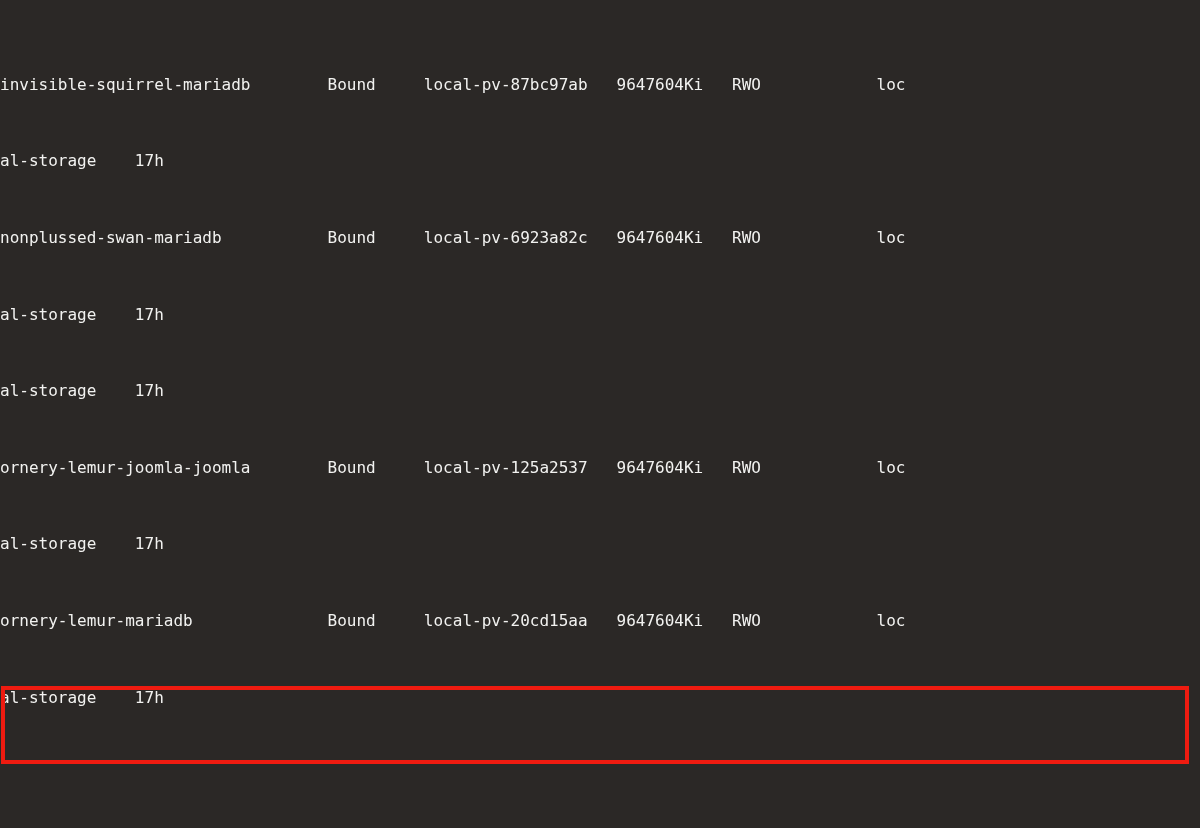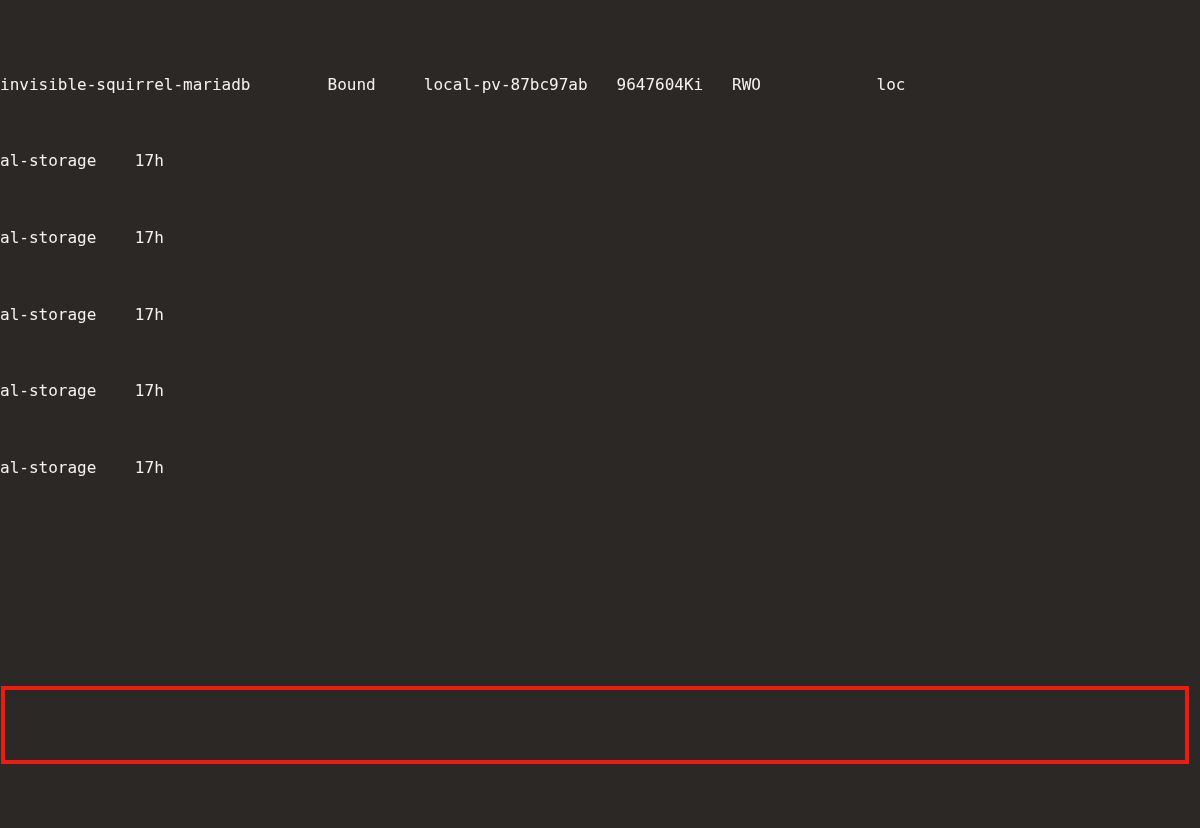--- a/index.html
+++ b/index.html
@@ -47,23 +47,26 @@
   }
 </style>
 </head>
 <body>
 
 <div id="terminal">
   <div id="screen">
 
     <span class="line">invisible-squirrel-mariadb        Bound     local-pv-87bc97ab   9647604Ki   RWO            loc</span>
     <span class="line">al-storage    17h</span>
+    <span class="line">nonplussed-swan-mariadb           Bound     local-pv-6923a82c   9647604Ki   RWO            loc</span>
     <span class="line">al-storage    17h</span>
     <span class="line">al-storage    17h</span>
+    <span class="line">ornery-lemur-joomla-joomla        Bound     local-pv-125a2537   9647604Ki   RWO            loc</span>
     <span class="line">al-storage    17h</span>
+    <span class="line">ornery-lemur-mariadb              Bound     local-pv-20cd15aa   9647604Ki   RWO            loc</span>
     <span class="line">al-storage    17h</span>
     
     
     
     
     
     
     
     
     

